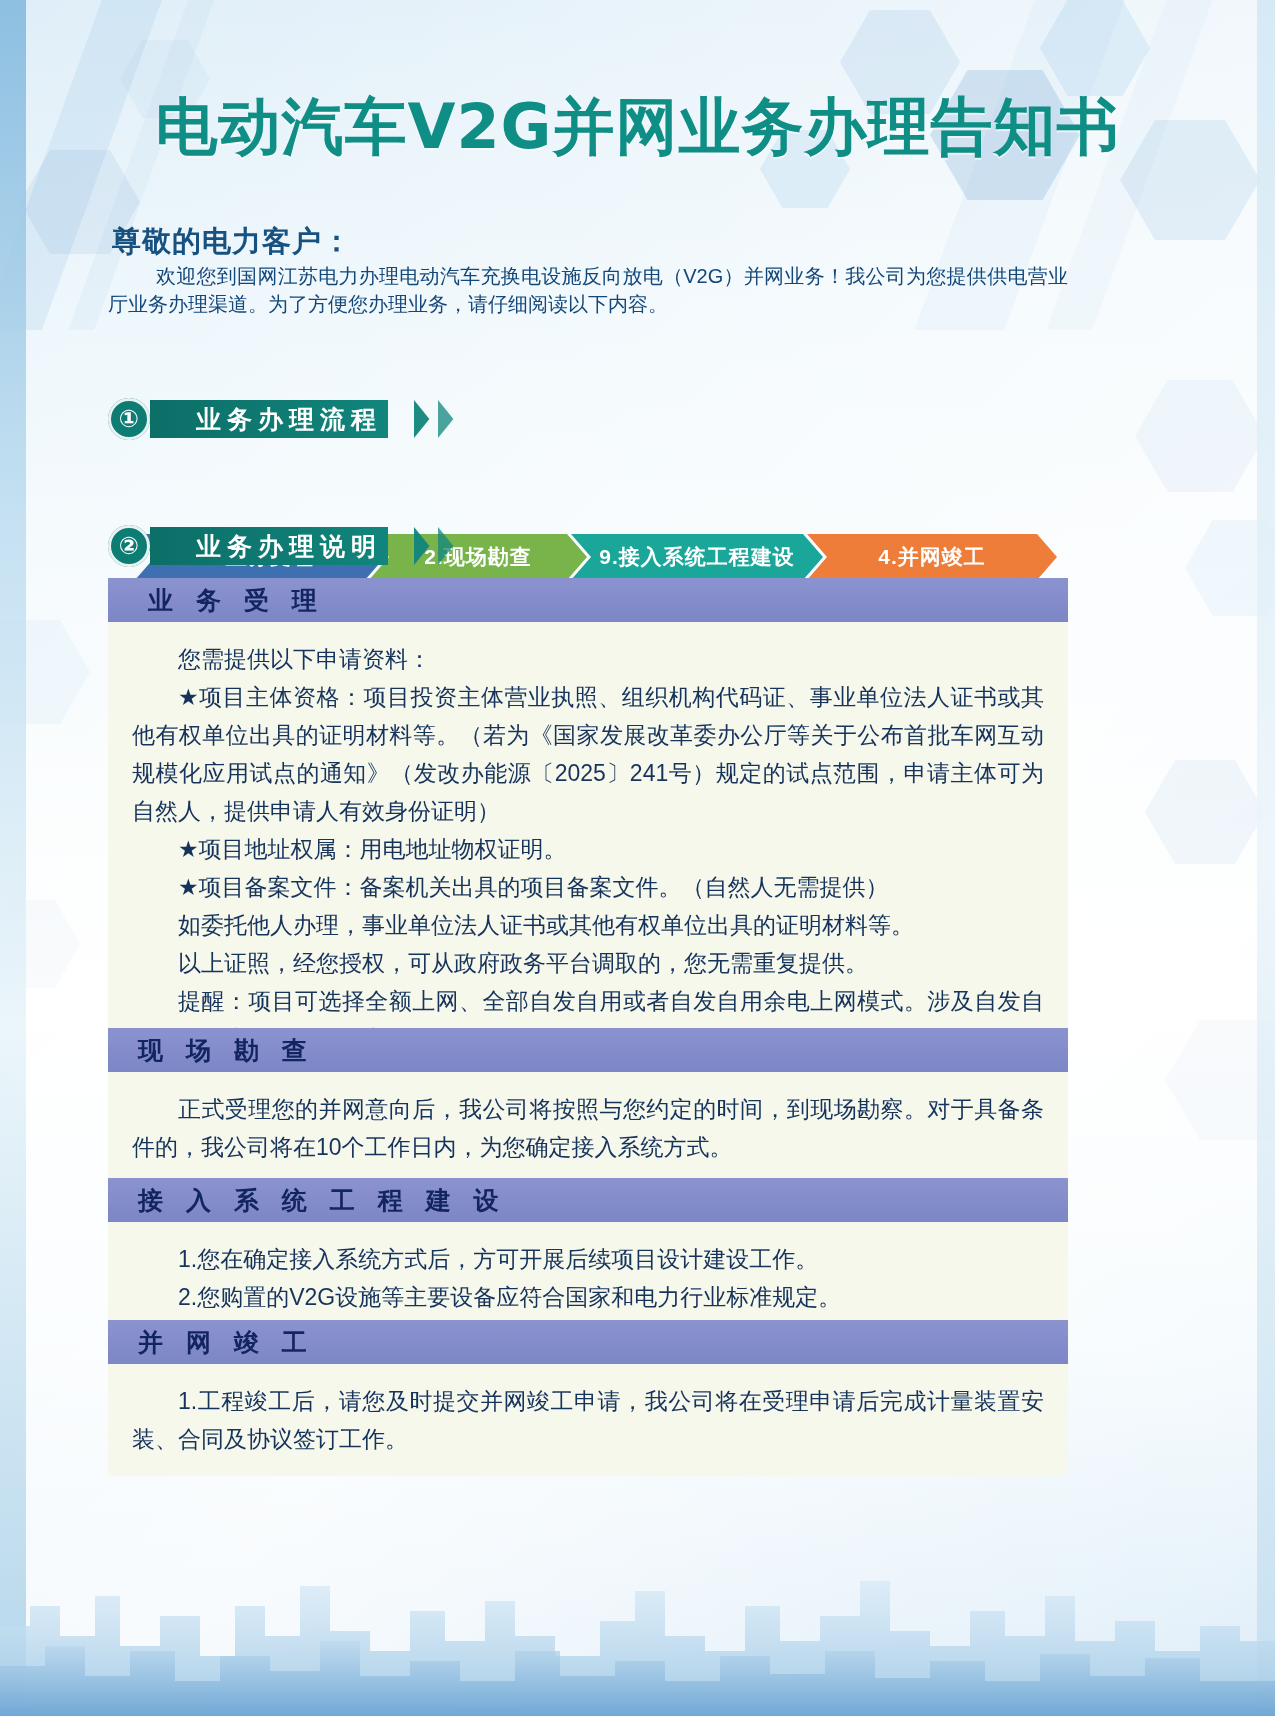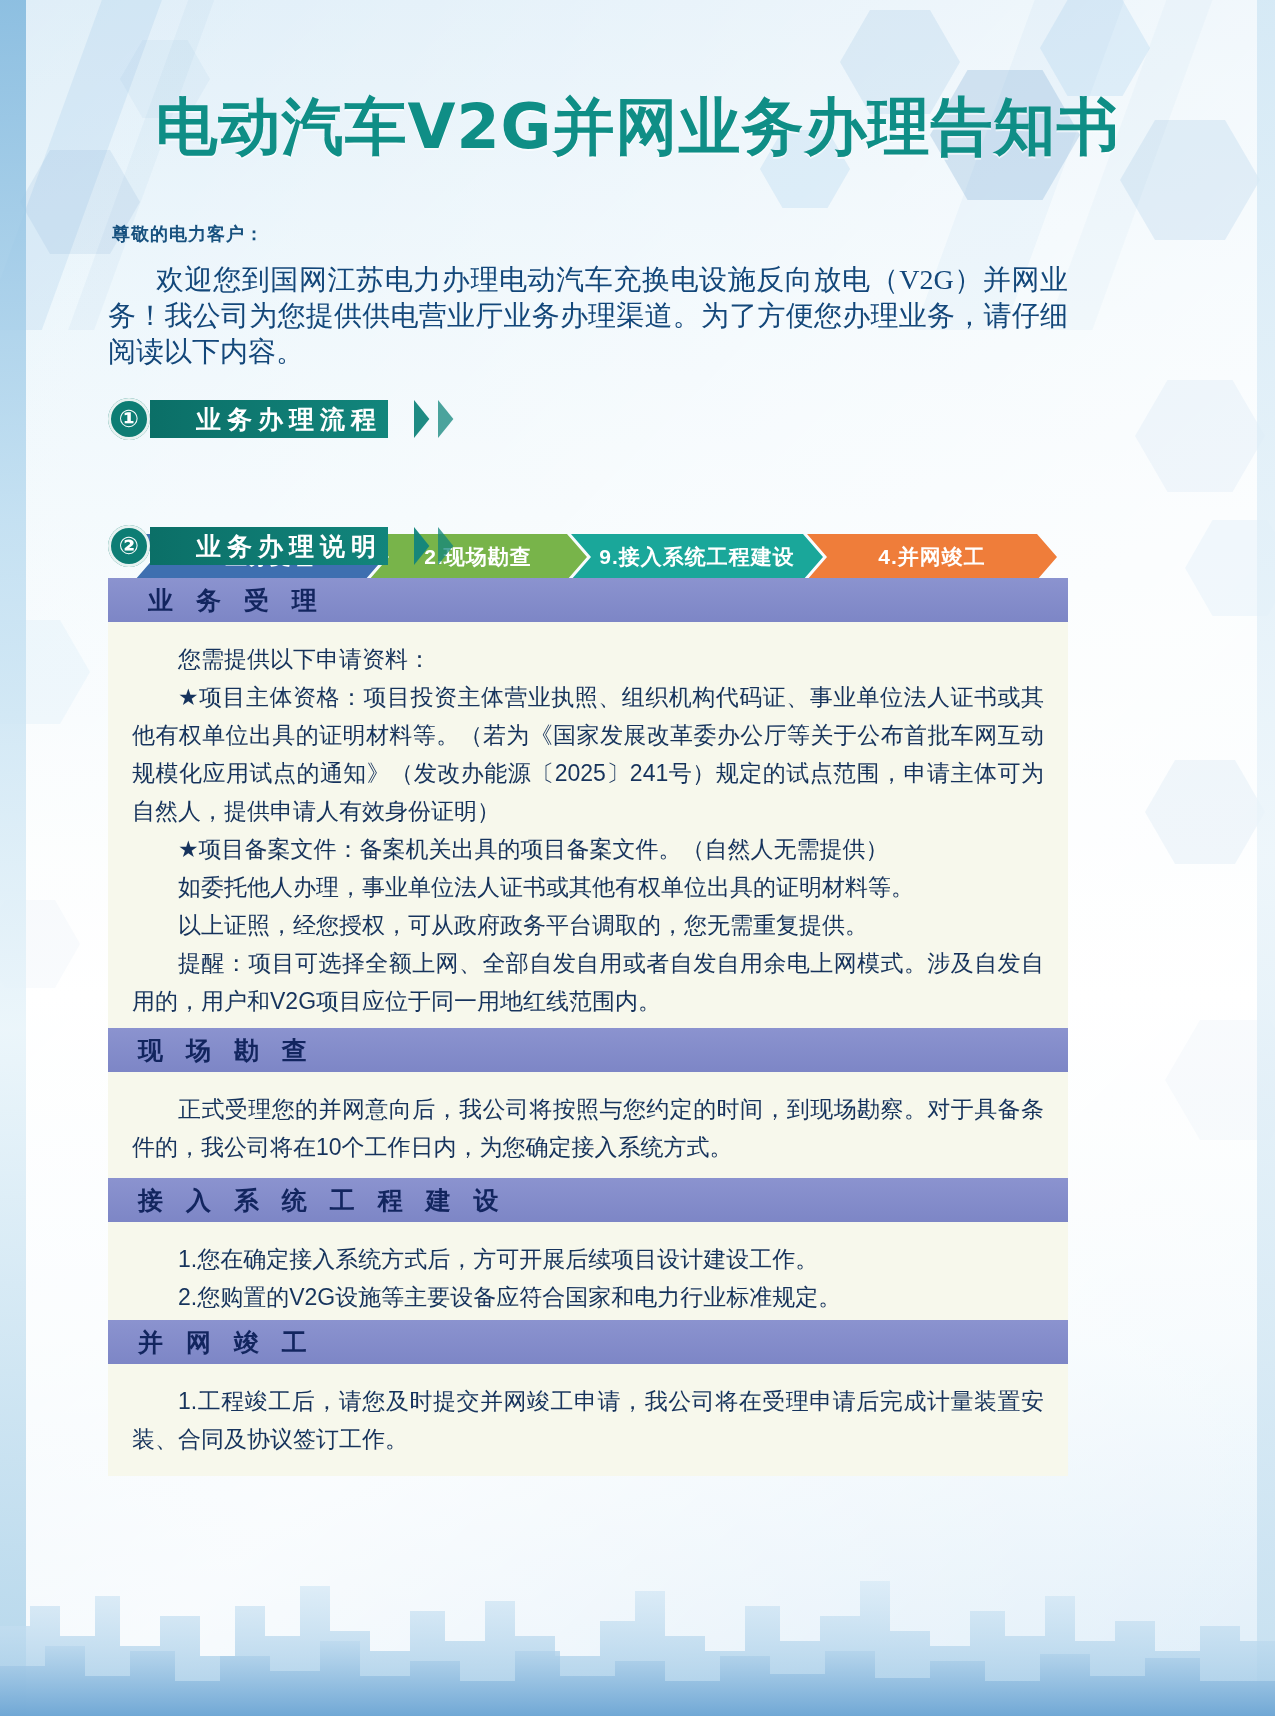--- a/index.html
+++ b/index.html
@@ -50,27 +50,27 @@
   .title{
     position:absolute;top:96px;left:0;width:1275px;text-align:center;
     font-size:62px;line-height:1;font-weight:bold;letter-spacing:1px;
     color:#0f8e86;
     font-family:"DejaVu Sans","Liberation Sans",sans-serif;
     text-shadow:0 2px 0 rgba(255,255,255,.6);
   }
 
   .salutation{
     position:absolute;top:222px;left:112px;
-    font-size:18px;font-weight:bold;color:#17517f;
+    font-size:29px;font-weight:bold;color:#17517f;
     letter-spacing:1px;
   }
   .intro{
     position:absolute;top:262px;left:108px;width:960px;
-    font-size:28px;line-height:36px;color:#13477a;
-    text-indent:48px;text-align:justify;font-family:Liberation Serif, serif;
+    font-size:20px;line-height:28px;color:#13477a;
+    text-indent:48px;text-align:justify;
   }
 
   
   .sec{position:absolute;height:42px;}
   .sec .badge{
     position:absolute;left:0;top:0;width:42px;height:42px;border-radius:50%;
     background:#0d7d74;color:#fff;font-size:24px;font-weight:bold;
     display:flex;align-items:center;justify-content:center;
     box-shadow:0 0 0 3px rgba(255,255,255,.9) inset;
   }
@@ -186,20 +186,21 @@
       <div class="badge">②</div>
       <div class="bar">业务办理说明</div>
       <div class="arrow1"></div>
       <div class="arrow2"></div>
     </div>
 
     <div class="subhead" style="top:578px;padding-left:40px;">业 务 受 理</div>
     <div class="body" style="top:622px;">
       <p class="flat">您需提供以下申请资料：</p>
       <p class="flat">★项目主体资格：项目投资主体营业执照、组织机构代码证、事业单位法人证书或其他有权单位出具的证明材料等。（若为《国家发展改革委办公厅等关于公布首批车网互动规模化应用试点的通知》（发改办能源〔2025〕241号）规定的试点范围，申请主体可为自然人，提供申请人有效身份证明）</p>
+      <p class="flat">★项目地址权属：用电地址物权证明。</p>
       <p class="flat">★项目备案文件：备案机关出具的项目备案文件。（自然人无需提供）</p>
       <p class="flat">如委托他人办理，事业单位法人证书或其他有权单位出具的证明材料等。</p>
       <p class="flat">以上证照，经您授权，可从政府政务平台调取的，您无需重复提供。</p>
       <p class="flat">提醒：项目可选择全额上网、全部自发自用或者自发自用余电上网模式。涉及自发自用的，用户和V2G项目应位于同一用地红线范围内。</p>
     </div>
 
     <div class="subhead" style="top:1028px;">现 场 勘 查</div>
     <div class="body" style="top:1072px;">
       <p class="flat">正式受理您的并网意向后，我公司将按照与您约定的时间，到现场勘察。对于具备条件的，我公司将在10个工作日内，为您确定接入系统方式。</p>
     </div>

